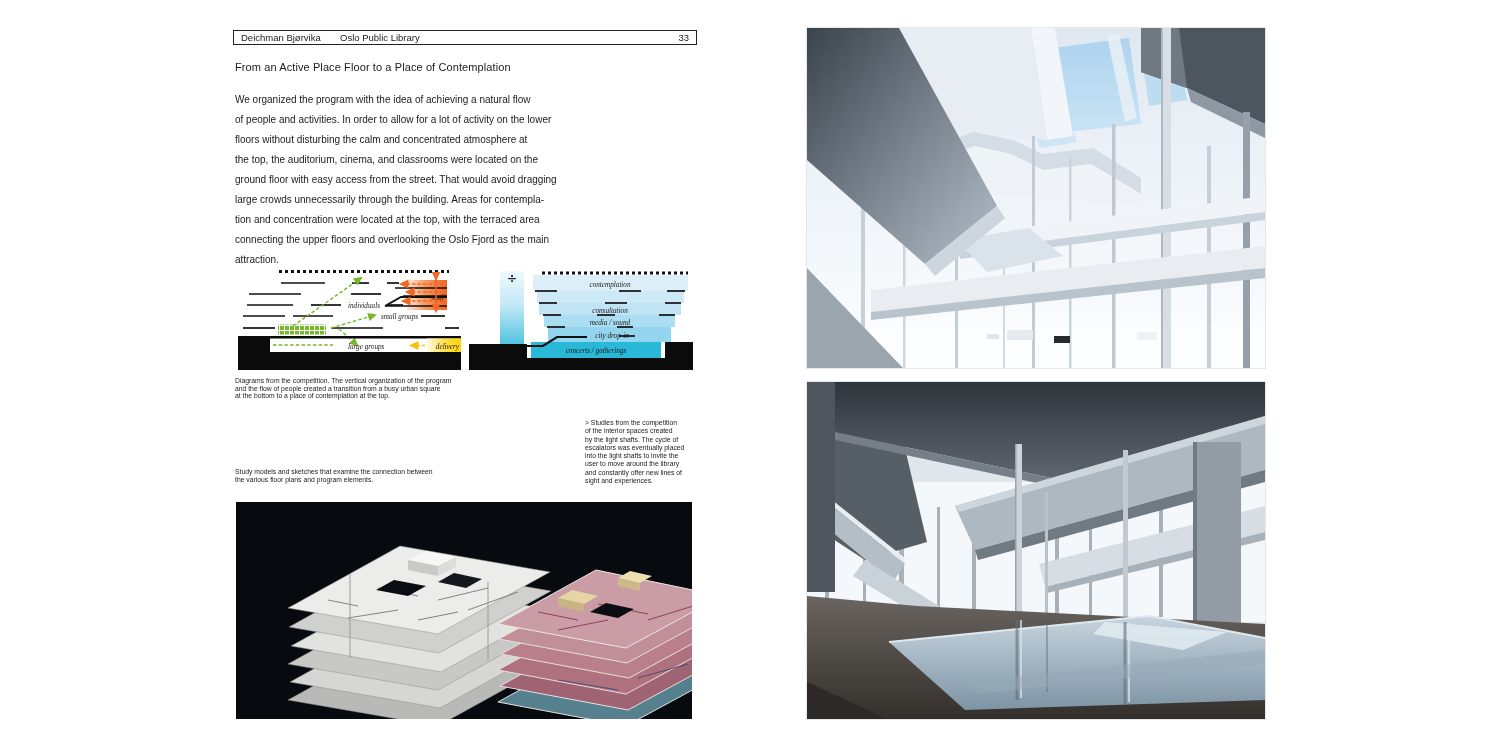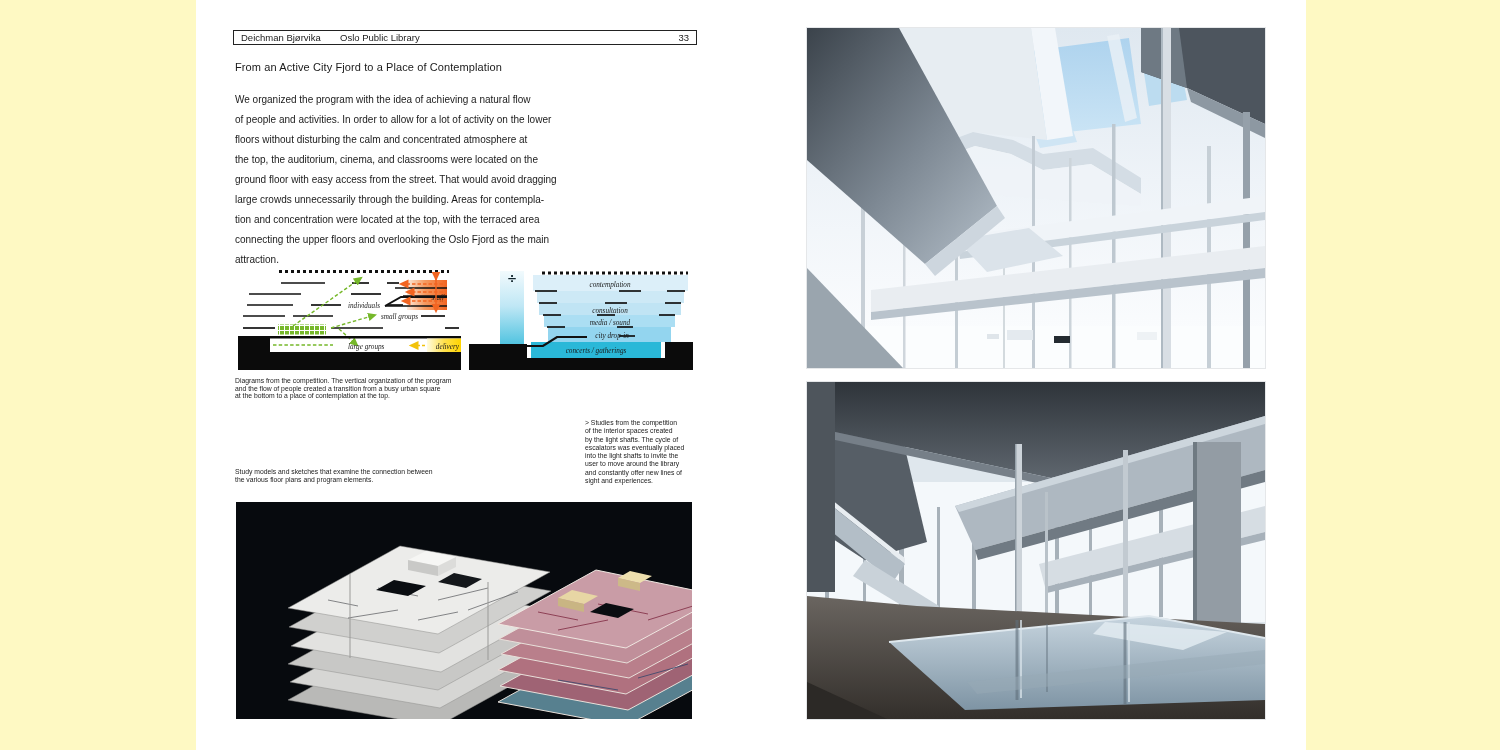--- a/index.html
+++ b/index.html
@@ -1,16 +1,16 @@
 <!DOCTYPE html>
 <html><head>
 <meta charset="utf-8">
 <style>
   html,body{margin:0;padding:0;background:#000;}
-  .canvas{position:relative;width:1500px;height:750px;background:#fef9c3;overflow:hidden;
+  .canvas{position:relative;width:1500px;height:750px;background:#ffffff;overflow:hidden;
           font-family:"Liberation Sans",sans-serif;color:#1a1a1a;}
   .spread{position:absolute;left:196px;top:0;width:1110px;height:750px;background:#ffffff;}
   .abs{position:absolute;}
   .header-box{left:37px;top:30px;width:464px;height:15px;border:1px solid #222;
               display:flex;align-items:center;justify-content:space-between;
               padding:0 7px;box-sizing:border-box;font-size:9.5px;}
   .header-left span{display:inline-block;}
   .header-gap{width:14px;}
   .section-title{left:39px;top:61px;font-size:11px;font-weight:400;letter-spacing:.1px;}
   .body-text{left:39px;top:90px;width:380px;font-size:10px;line-height:20px;white-space:pre-line;}
@@ -32,21 +32,21 @@
 
       <div class="abs header-box">
         <span class="header-left">
           <span>Deichman Bjørvika</span>
           <span class="header-gap" style="display:inline-block;"></span>
           <span>Oslo Public Library</span>
         </span>
         <span>33</span>
       </div>
 
-      <div class="abs section-title">From an Active City Fjord to a Place of Contemplation</div>
+      <div class="abs section-title">From an Active Place Floor to a Place of Contemplation</div>
 
       <div class="abs body-text">We organized the program with the idea of achieving a natural flow
 of people and activities. In order to allow for a lot of activity on the lower
 floors without disturbing the calm and concentrated atmosphere at
 the top, the auditorium, cinema, and classrooms were located on the
 ground floor with easy access from the street. That would avoid dragging
 large crowds unnecessarily through the building. Areas for contempla-
 tion and concentration were located at the top, with the terraced area
 connecting the upper floors and overlooking the Oslo Fjord as the main
 attraction.</div>

